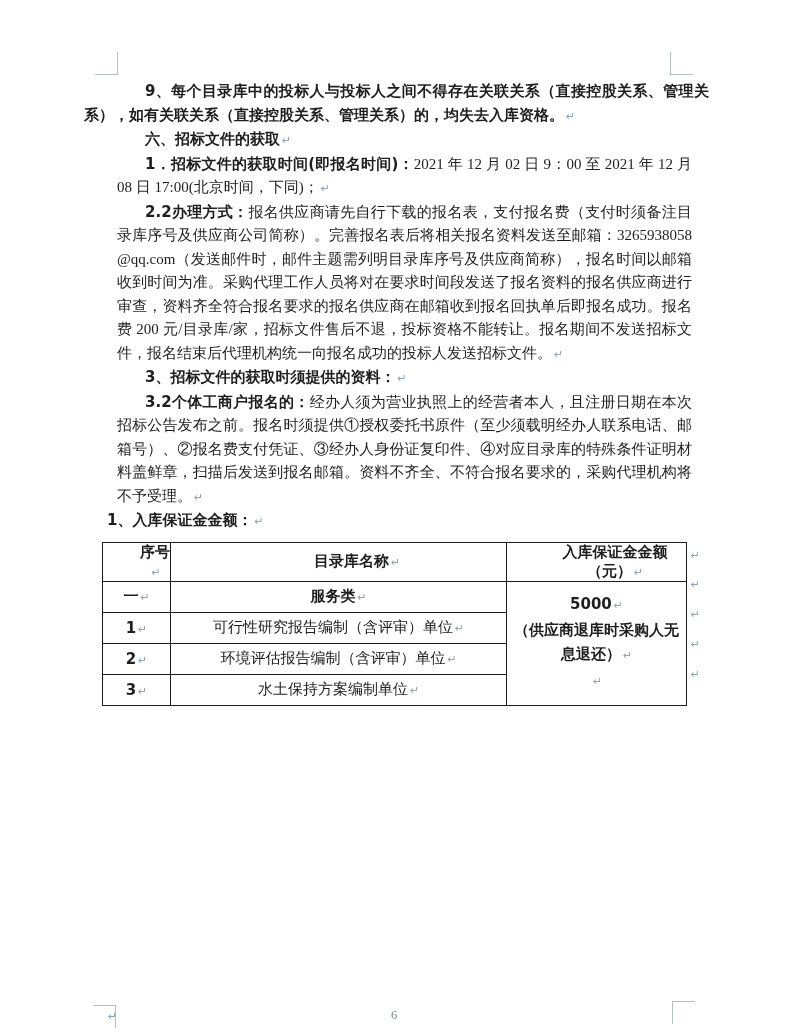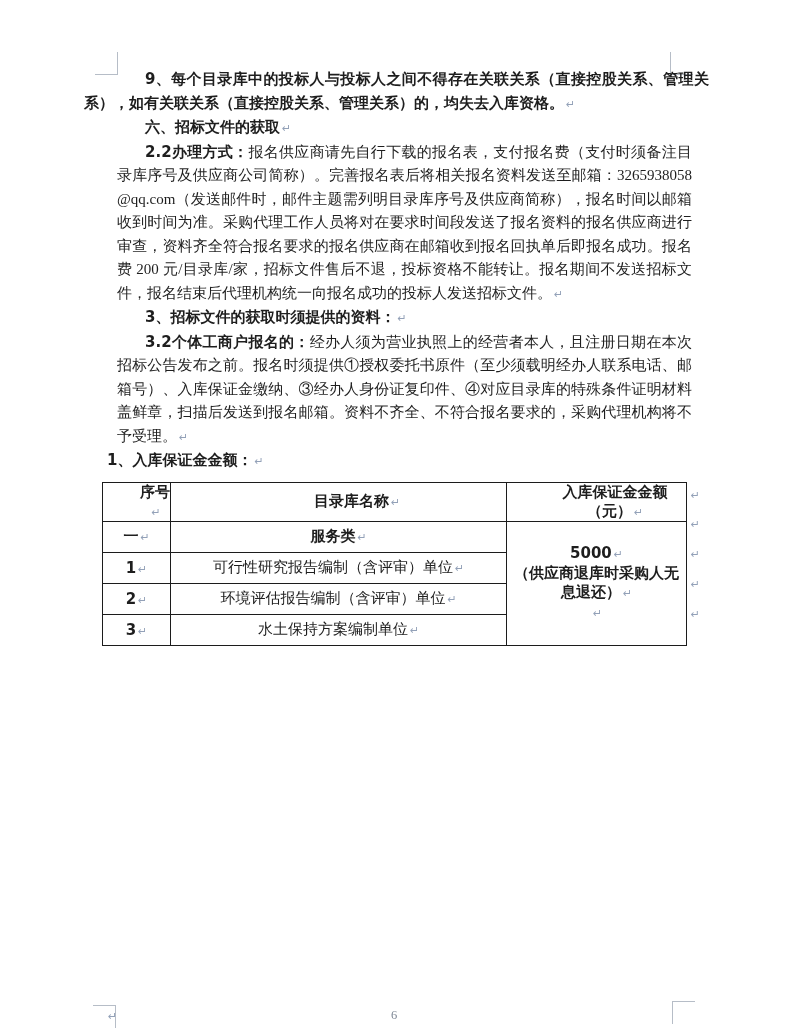--- a/index.html
+++ b/index.html
@@ -4,21 +4,21 @@
 <style>
   html,body{margin:0;padding:0;}
   body{
     width:788px;height:1036px;position:relative;overflow:hidden;
     background:#ffffff;
     font-family:"Liberation Serif","DejaVu Serif",serif;
     color:#1e1e1e;
   }
   
   .doc{
-    position:absolute;left:117px;top:68px;width:575px;
+    position:absolute;left:117px;top:80px;width:575px;
   }
   p.para{
     margin:0;font-size:15px;line-height:23.5px;
     text-align:justify;text-indent:28px;color:#1e1e1e;
     word-break:break-all;
   }
   p.para b, .bold-sans{
     font-family:"DejaVu Sans","Liberation Sans",sans-serif;
     font-weight:700;
   }
@@ -41,21 +41,21 @@
   table.deposit th,table.deposit td{
     border:1px solid #1c1c1c;text-align:center;vertical-align:middle;
     padding:0;color:#1e1e1e;
   }
   table.deposit th{height:28px;font-family:"DejaVu Sans","Liberation Sans",sans-serif;font-weight:700;padding-left:37px;}
   table.deposit td{height:30px;}
   td.serial-cell{font-family:"DejaVu Sans","Liberation Sans",sans-serif;font-weight:700;}
   tr.category-row td{font-family:"DejaVu Sans","Liberation Sans",sans-serif;font-weight:700;}
   td.deposit-cell{
     font-family:"DejaVu Sans","Liberation Sans",sans-serif;font-weight:700;
-    line-height:19px;border-bottom:1px dashed #c9ced6;
+    line-height:24px;border-bottom:1px dashed #c9ced6;
   }
   td.deposit-cell .dep-line{display:block;}
   
   .row-marks span{position:absolute;right:-14px;}
   .rm0{top:7px;} .rm1{top:36px;} .rm2{top:66px;} .rm3{top:96px;} .rm4{top:126px;}
   
   .cm{position:absolute;width:22px;height:22px;border:0 solid #b6bdc7;}
   .cm-tl{left:95px;top:52px;border-right-width:1px;border-bottom-width:1px;}
   .cm-tr{left:670px;top:52px;border-left-width:1px;border-bottom-width:1px;}
   .cm-bl{left:93px;top:1005px;border-right-width:1px;border-top-width:1px;}
@@ -73,29 +73,30 @@
 <div class="cm cm-tr"></div>
 <div class="cm cm-bl"></div>
 <div class="cm cm-br"></div>
 
 <div class="doc">
 
   <p class="para p-outdent"><b>9、每个目录库中的投标人与投标人之间不得存在关联关系（直接控股关系、管理关系），如有关联关系（直接控股关系、管理关系）的，均失去入库资格。</b><span></span><span class="pmark">↵</span></p>
 
   <p class="para"><b>六、招标文件的获取</b><span></span><span class="pmark">↵</span></p>
 
+  <p class="para"><b>1．招标文件的获取时间(即报名时间)：</b><span>2021 年 12 月 02 日 9：00 至 2021 年 12 月 08 日 17:00(北京时间，下同)；</span><span class="pmark">↵</span></p>
 
 
 
   <p class="para"><b>2.2办理方式：</b><span>报名供应商请先自行下载的报名表，支付报名费（支付时须备注目录库序号及供应商公司简称）。完善报名表后将相关报名资料发送至邮箱：3265938058 @qq.com（发送邮件时，邮件主题需列明目录库序号及供应商简称），报名时间以邮箱收到时间为准。采购代理工作人员将对在要求时间段发送了报名资料的报名供应商进行审查，资料齐全符合报名要求的报名供应商在邮箱收到报名回执单后即报名成功。报名费 200 元/目录库/家，招标文件售后不退，投标资格不能转让。报名期间不发送招标文件，报名结束后代理机构统一向报名成功的投标人发送招标文件。</span><span class="pmark">↵</span></p>
 
   <p class="para"><b>3、招标文件的获取时须提供的资料：</b><span></span><span class="pmark">↵</span></p>
 
 
-  <p class="para"><b>3.2个体工商户报名的：</b><span>经办人须为营业执照上的经营者本人，且注册日期在本次招标公告发布之前。报名时须提供①授权委托书原件（至少须载明经办人联系电话、邮箱号）、入库保证金缴纳、③经办人身份证复印件、④对应目录库的特殊条件证明材料盖鲜章，扫描后发送到报名邮箱。资料不齐全、不符合报名要求的，采购代理机构将不予受理。</span><span class="pmark">↵</span></p>
+  <p class="para"><b>3.2个体工商户报名的：</b><span>经办人须为营业执照上的经营者本人，且注册日期在本次招标公告发布之前。报名时须提供①授权委托书原件（至少须载明经办人联系电话、邮箱号）、②报名费支付凭证、③经办人身份证复印件、④对应目录库的特殊条件证明材料盖鲜章，扫描后发送到报名邮箱。资料不齐全、不符合报名要求的，采购代理机构将不予受理。</span><span class="pmark">↵</span></p>
 
 
 
   <p class="para p-amount"><b>1、入库保证金金额：</b><span></span><span class="pmark">↵</span></p>
 
   <div class="table-wrap">
     <table class="deposit">
       <colgroup>
           <col class="c1">
           <col class="c2">

